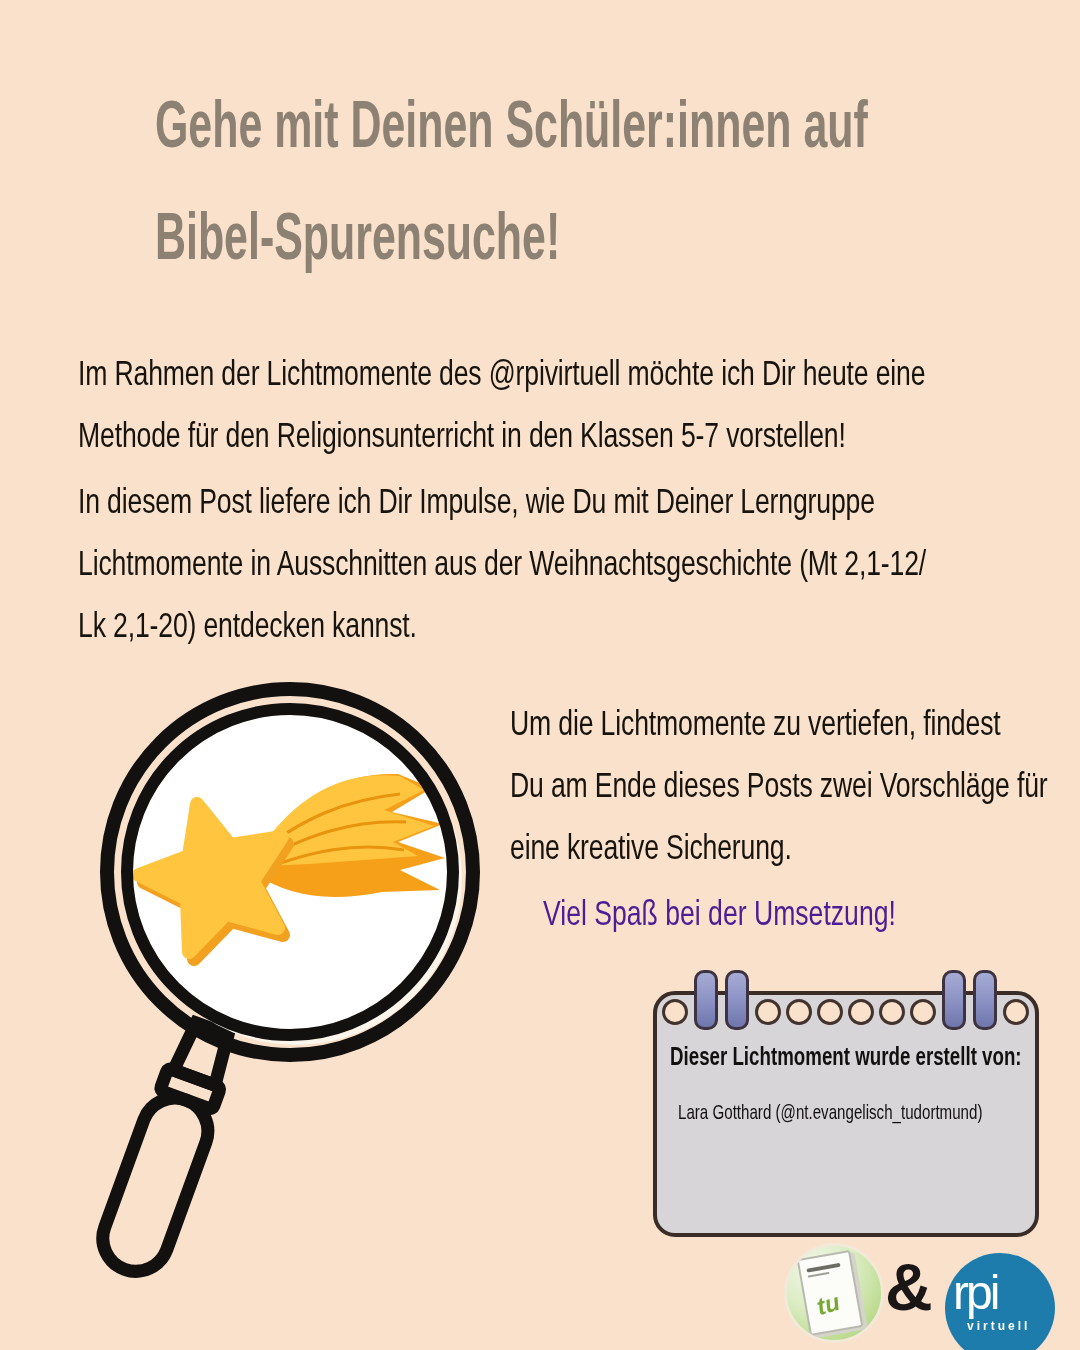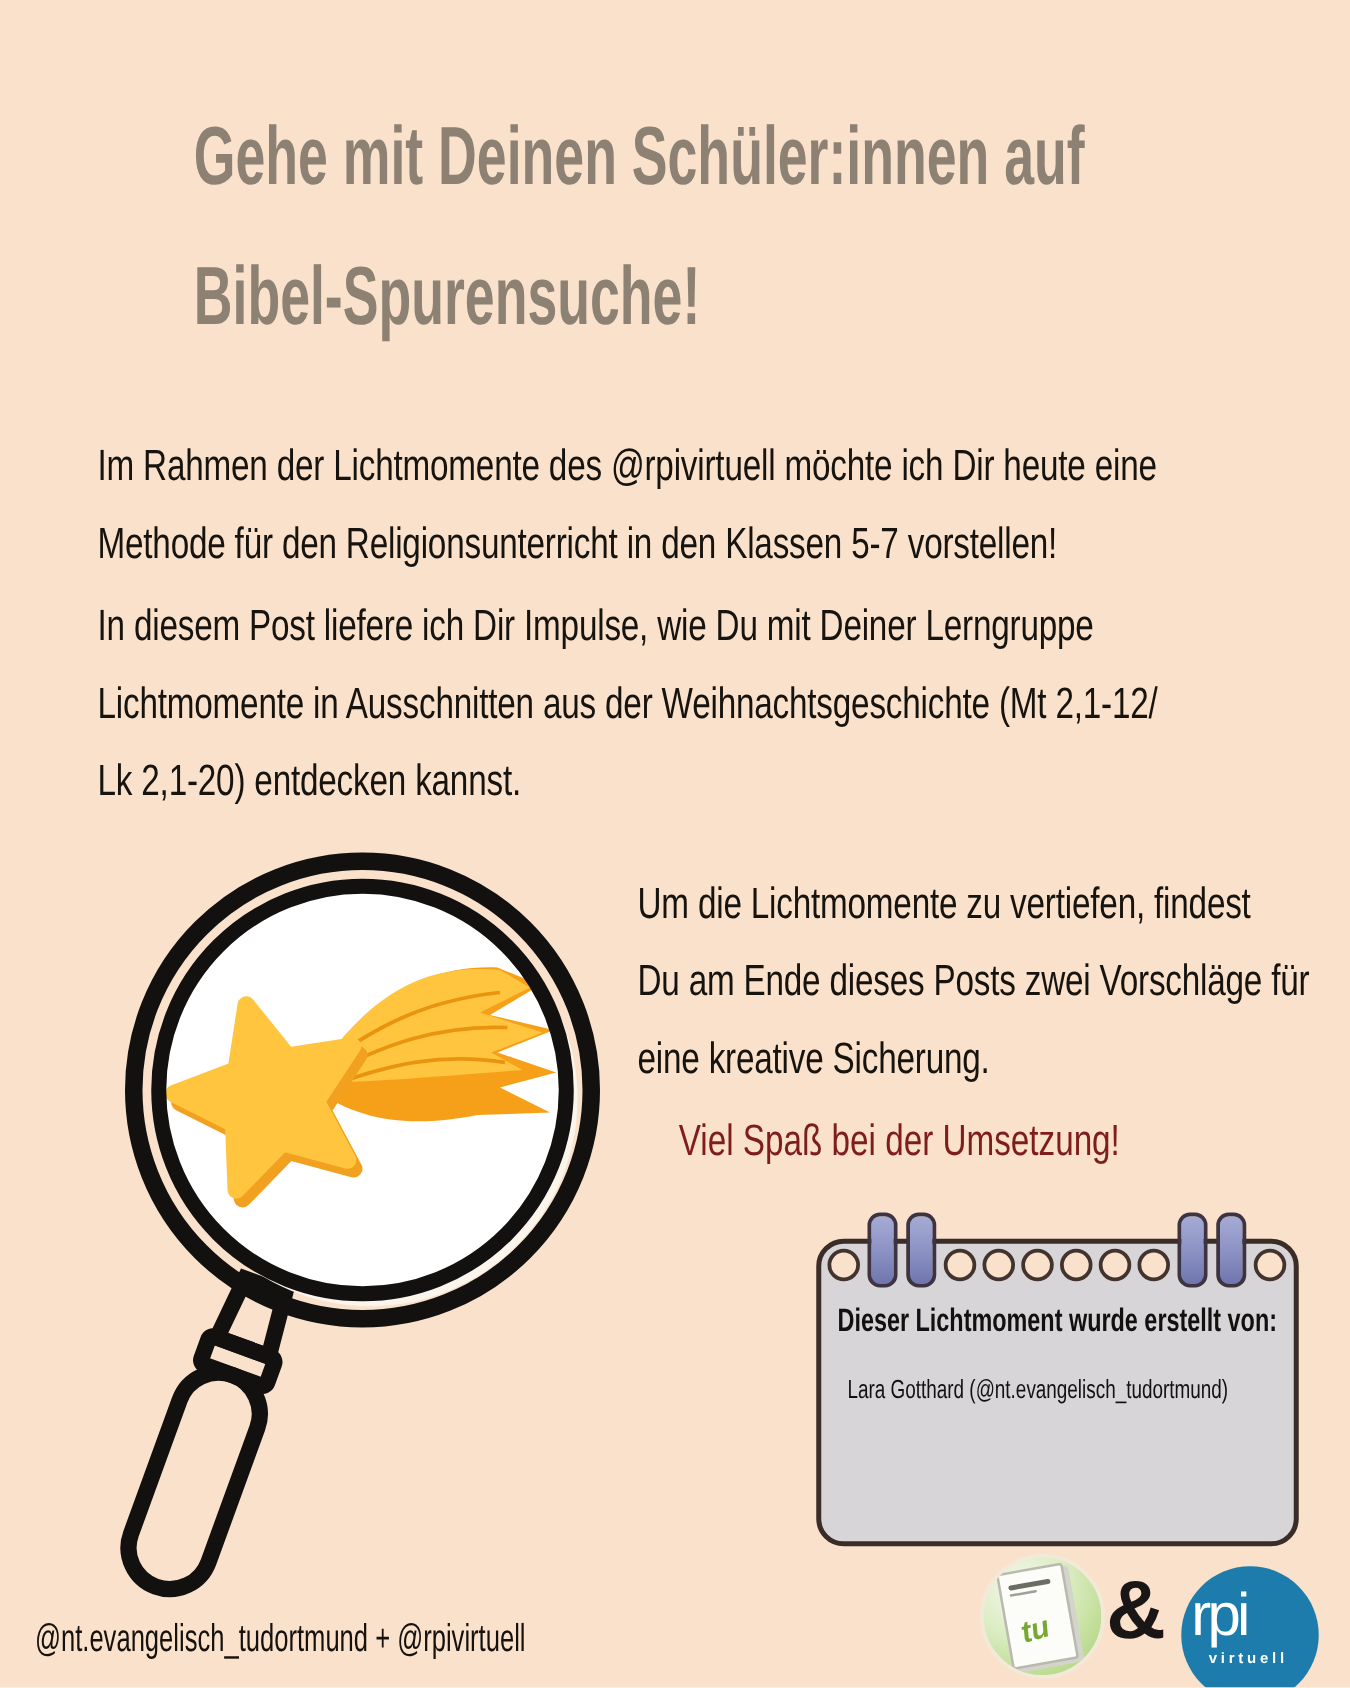--- a/index.html
+++ b/index.html
@@ -17,21 +17,21 @@
   .headline{left:155px;top:68px;color:#8c8172;font-weight:700;font-size:66px;line-height:112px;}
   .headline .line{transform:scaleX(0.65);}
 
   
   .para{color:#17130e;font-size:35px;line-height:62px;letter-spacing:-0.2px;}
   .para .line{transform:scaleX(0.76);}
   .p-intro{left:78px;top:342px;}
   .p-impulse{left:78px;top:470px;}
   .p-deepen{left:510px;top:692px;}
 
-  .fun{left:543px;top:888px;color:#7f1d1d;font-size:35px;line-height:50px;}
+  .fun{left:543px;top:888px;color:#4c1d95;font-size:35px;line-height:50px;}
   .fun .line{transform:scaleX(0.76);}
 
   
   .pad{left:653px;top:991px;width:378px;height:238px;background:#d7d5d8;
        border:4px solid #3a2d28;border-radius:22px;z-index:3;}
   .hole{position:absolute;width:20px;height:20px;border-radius:50%;
         background:#f9e1cb;border:3px solid #43332e;z-index:4;}
   .ring{position:absolute;width:18px;height:54px;border-radius:10px;top:970px;z-index:5;
         background:linear-gradient(180deg,#a6abd4 0%,#8a90c2 55%,#6f76ad 100%);
         border:3px solid #3e3340;}
@@ -142,23 +142,20 @@
   <div class="ring" style="left:942px;"></div>
   <div class="ring" style="left:973px;"></div>
 
   <div class="abs pad-title">
     <span class="line">Dieser Lichtmoment wurde erstellt von:</span>
   </div>
   <div class="abs pad-author">
     <span class="line">Lara Gotthard (@nt.evangelisch_tudortmund)</span>
   </div>
 
-  <div class="abs footer">
-    <span class="line">@nt.evangelisch_tudortmund + @rpivirtuell</span>
-  </div>
 
   <div class="abs tu-logo">
     <div class="book">
       <div class="book-textline"></div>
       <div class="book-textline2"></div>
       <div class="book-tu">tu</div>
     </div>
   </div>
 
   <div class="abs amp">&amp;</div>

